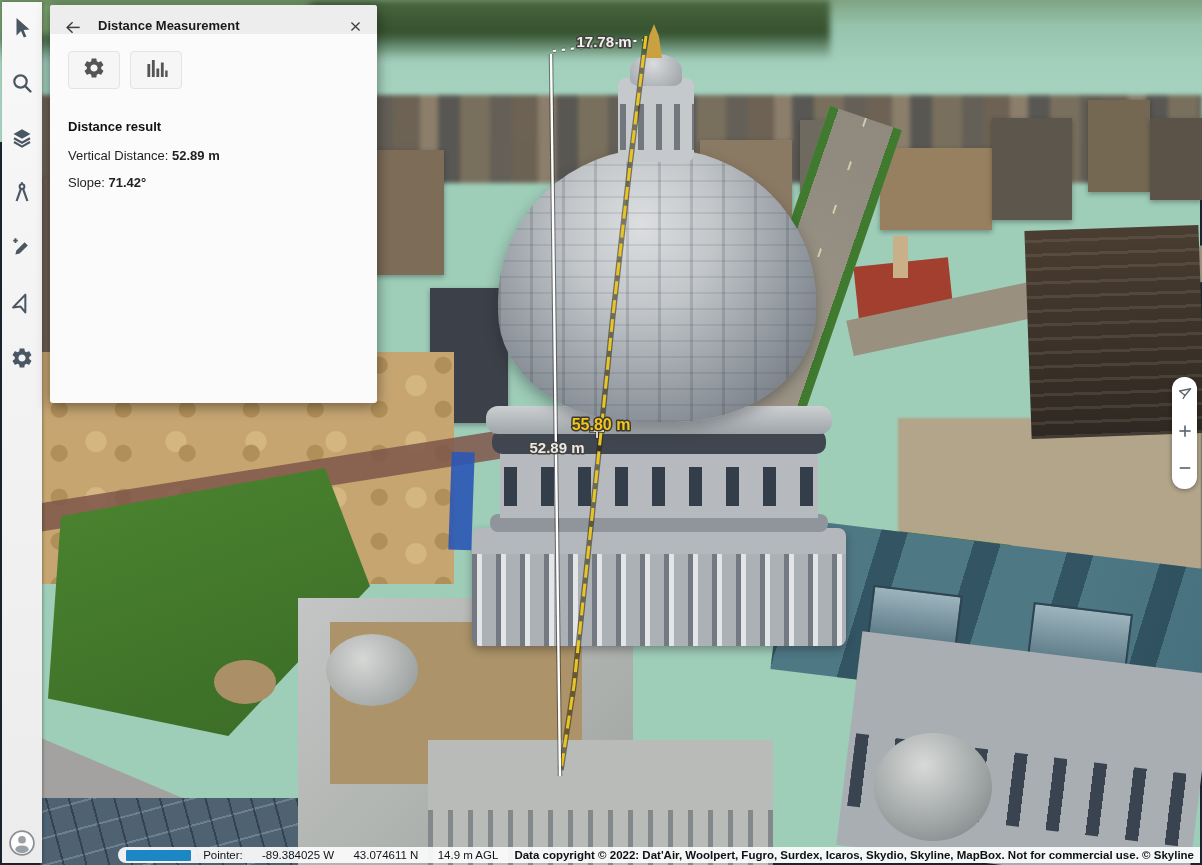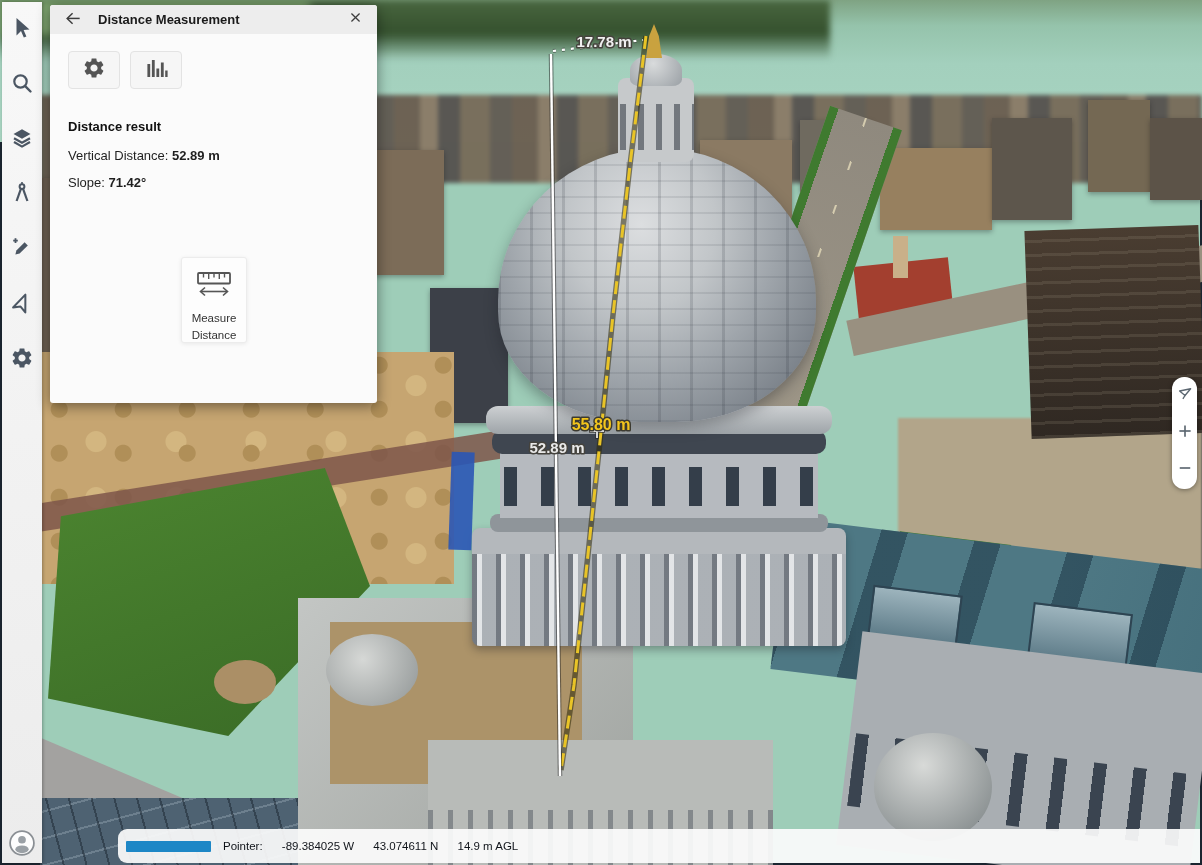--- a/index.html
+++ b/index.html
@@ -121,21 +121,21 @@
   .sidebar{position:absolute;left:2px;top:2px;bottom:2px;width:40px;z-index:5;
     background:linear-gradient(180deg,#f8f8f8,#ececec);
     box-shadow:1px 0 3px rgba(0,0,0,.28);}
   .sb-item{width:40px;height:55px;display:flex;align-items:center;justify-content:center;cursor:pointer;color:#4b5663;}
   .sb-avatar{position:absolute;bottom:6px;left:6px;width:28px;height:28px;cursor:pointer;}
 
   
   .panel{position:absolute;left:50px;top:5px;width:327px;height:398px;z-index:6;
     background:#fbfbfb;border-radius:3px;box-shadow:0 3px 14px rgba(0,0,0,.45);}
   .panel-header{height:29px;background:#ededed;border-radius:3px 3px 0 0;
-    display:flex;align-items:center;padding:0 12px;}
+    display:flex;align-items:flex-start;padding:13px 12px;}
   .back-btn{width:22px;height:22px;display:flex;align-items:center;justify-content:center;cursor:pointer;color:#3d3d3d;}
   .panel-title{margin-left:14px;font-size:13px;font-weight:bold;color:#1a1a1a;}
   .close-btn{margin-left:auto;width:20px;height:20px;display:flex;align-items:center;justify-content:center;cursor:pointer;color:#3d3d3d;}
   .panel-toolbar{display:flex;gap:10px;margin:17px 0 0 18px;}
   .tool-btn{width:52px;height:38px;background:#f6f6f6;border:1px solid #e3e3e3;border-radius:4px;
     display:flex;align-items:center;justify-content:center;color:#555;cursor:pointer;}
   .results{margin:30px 0 16px 18px;font-size:13px;color:#1f1f1f;}
   .results h3{margin:0 0 14px 0;font-size:13px;font-weight:bold;color:#111;}
   .result-line{margin-bottom:12px;}
   .result-line .val{font-weight:bold;}
@@ -145,21 +145,21 @@
     padding-top:12px;box-shadow:0 1px 4px rgba(0,0,0,.08);}
   .measure-btn .mb-label{font-size:11.5px;line-height:17px;color:#333;text-align:center;margin-top:8px;}
 
   
   .right-controls{position:absolute;left:1172px;top:377px;width:25px;height:112px;z-index:3;
     background:#fff;border-radius:12px;box-shadow:0 1px 5px rgba(0,0,0,.4);
     display:flex;flex-direction:column;align-items:center;justify-content:space-around;color:#5b6670;}
   .rc-btn{width:25px;height:34px;display:flex;align-items:center;justify-content:center;cursor:pointer;}
 
   
-  .status-bar{position:absolute;left:118px;right:2px;bottom:2px;height:34px;z-index:4;
+  .status-bar{position:absolute;left:118px;right:2px;bottom:2px;height:16px;z-index:4;
     background:rgba(252,252,252,.92);border-radius:9px 0 0 9px;
     display:flex;align-items:center;font-size:11.5px;color:#10141a;white-space:nowrap;text-align:right;}
   .progress{width:85px;height:11px;margin:0 12px 0 8px;border-radius:1px;}
   .coords span{margin-right:16px;}
   .copyright{margin-left:auto;margin-right:6px;font-weight:bold;font-size:11.5px;color:#0d1116;}
 
   
   .overlay{position:absolute;inset:0;z-index:2;pointer-events:none;}
   .overlay text{font-family:"Liberation Sans","DejaVu Sans",sans-serif;font-weight:bold;
     text-anchor:middle;paint-order:stroke;stroke-linejoin:round;}
@@ -352,39 +352,20 @@
     <div class="results">
       <h3>Distance result</h3>
       <div class="result-line">
         <span>Vertical Distance: </span><span class="val">52.89 m</span>
       </div>
       <div class="result-line">
         <span>Slope: </span><span class="val">71.42°</span>
       </div>
     </div>
 
-    <div class="measure-btn">
-      <span>
-        <svg width="38" height="28" viewBox="0 0 38 28" fill="none" stroke="#555">
-            <rect x="3" y="3" width="32" height="10.5" rx="1" stroke-width="1.8"></rect>
-            <line x1="8.5" y1="3" x2="8.5" y2="7.5" stroke-width="1.4"></line>
-            <line x1="13.7" y1="3" x2="13.7" y2="9" stroke-width="1.4"></line>
-            <line x1="19" y1="3" x2="19" y2="7.5" stroke-width="1.4"></line>
-            <line x1="24.3" y1="3" x2="24.3" y2="9" stroke-width="1.4"></line>
-            <line x1="29.5" y1="3" x2="29.5" y2="7.5" stroke-width="1.4"></line>
-            <line x1="6" y1="21.5" x2="32" y2="21.5" stroke-width="1.6"></line>
-            <polyline points="10,17.5 5.5,21.5 10,25.5" stroke-width="1.6"></polyline>
-            <polyline points="28,17.5 32.5,21.5 28,25.5" stroke-width="1.6"></polyline>
-          </svg>
-      </span>
-      <div class="mb-label">
-        <div>Measure</div>
-        <div>Distance</div>
-      </div>
-    </div>
   </div>
 
   <div class="right-controls">
     <div class="rc-btn">
       <span>
         <svg width="18" height="18" viewBox="0 0 24 24" fill="none" stroke="currentColor">
             <path d="M4.8 8 L19.5 5 L12 14 Z" stroke-width="1.8" stroke-linejoin="round"></path>
             <line x1="12" y1="14" x2="9.2" y2="18.5" stroke-width="1.8"></line>
           </svg>
       </span>
@@ -407,15 +388,16 @@
   </div>
 
   <div class="status-bar">
     <div class="progress" style="background: rgb(29, 135, 198);"></div>
     <div class="coords">
       <span>Pointer:</span>
       <span>-89.384025 W</span>
       <span>43.074611 N</span>
       <span>14.9 m AGL</span>
     </div>
+    <div class="copyright">Data copyright © 2022: Dat'Air, Woolpert, Fugro, Surdex, Icaros, Skydio, Skyline, MapBox. Not for commercial use. © Skyline</div>
   </div>
 
 </div>
 
 </body></html>

